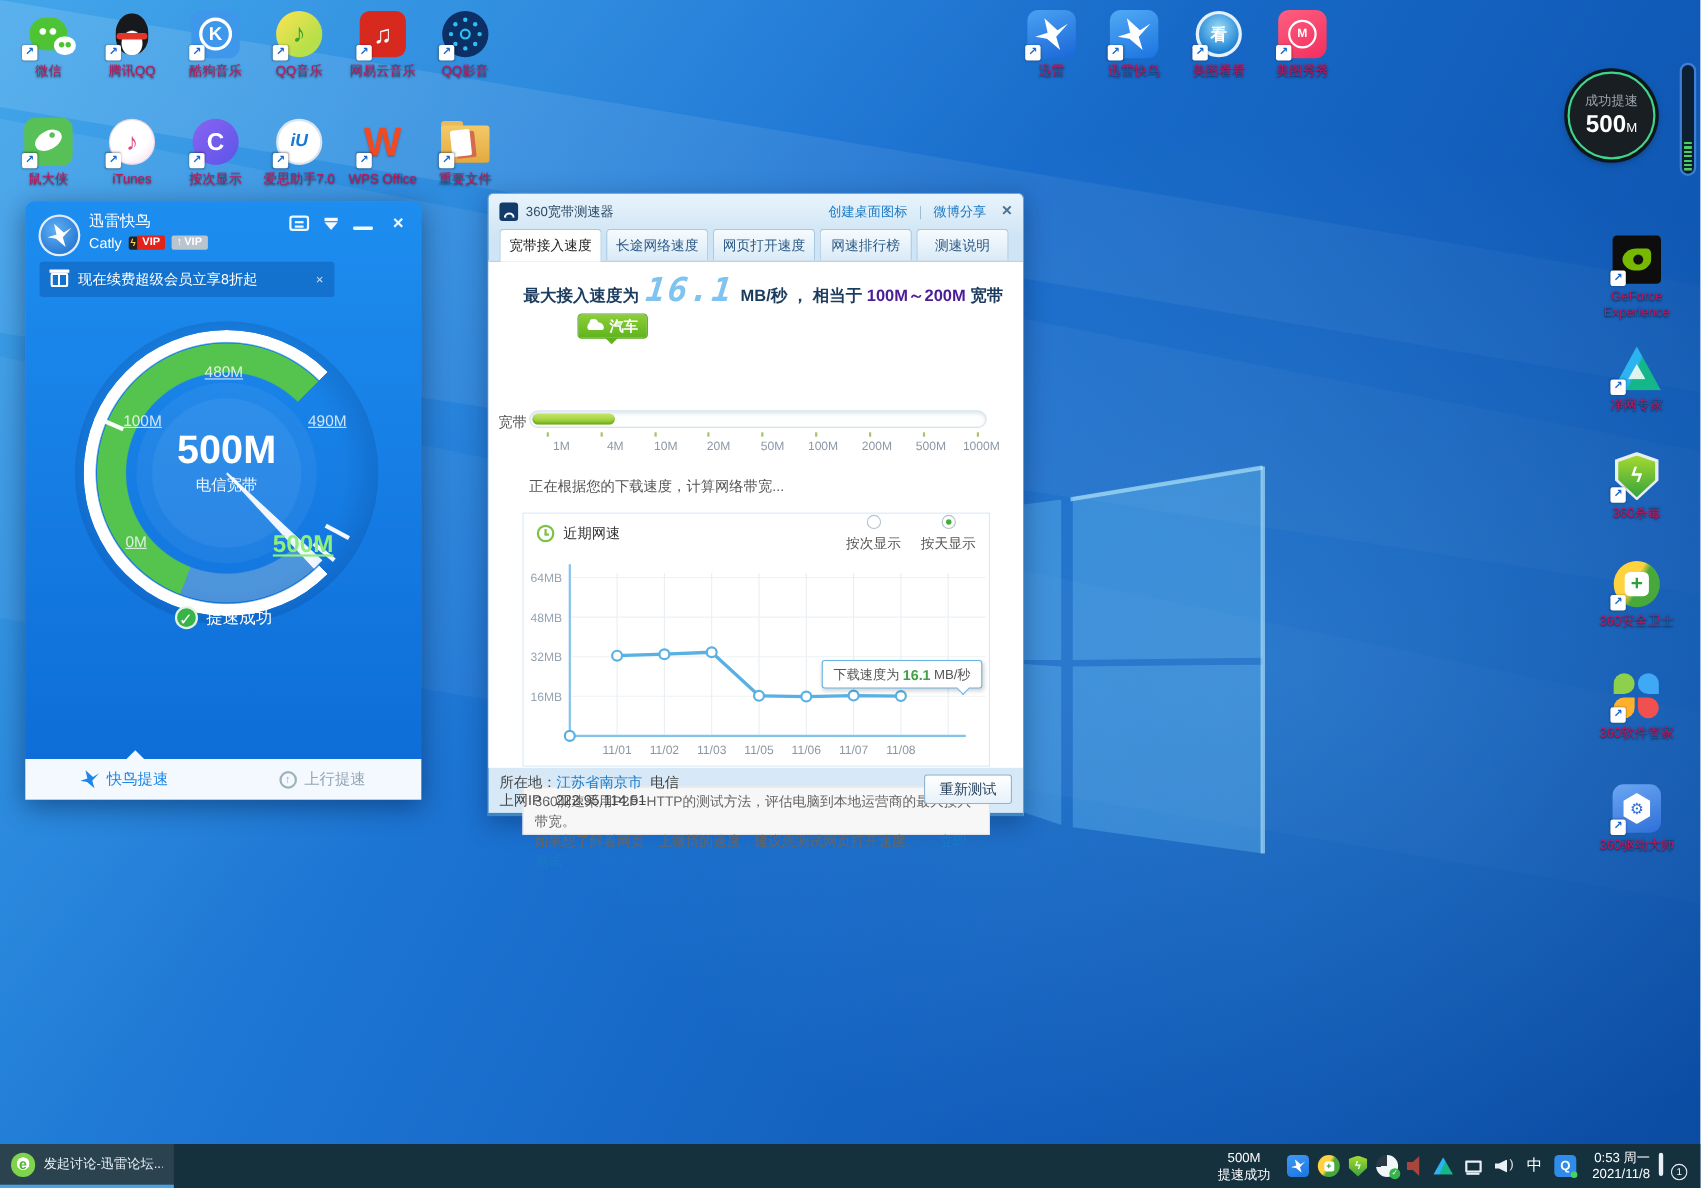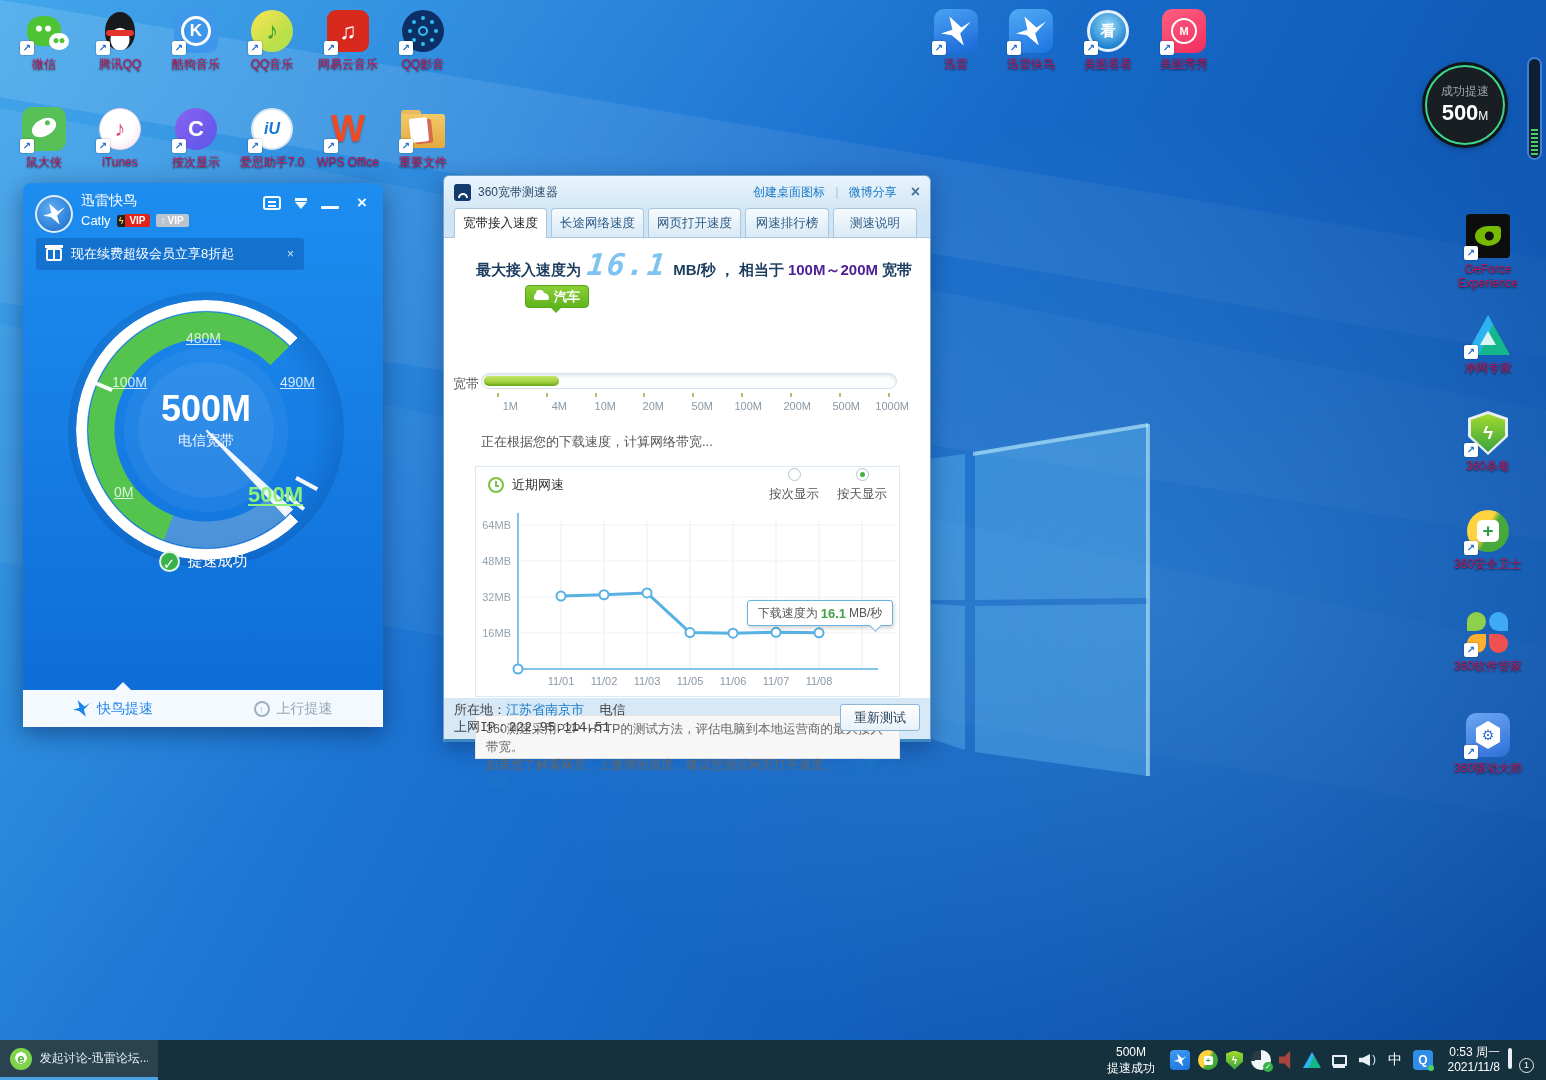--- a/index.html
+++ b/index.html
@@ -171,21 +171,21 @@
   .radios{margin-left:auto;display:flex;gap:18px;font-size:12.5px;color:#555;align-items:center;}
   .radio{display:flex;align-items:center;gap:5px;cursor:pointer;flex-direction:column;}
   .rdot{width:13px;height:13px;border:1px solid #b2c3cf;border-radius:50%;background:#fff;position:relative;}
   .radio.sel .rdot:after{content:"";position:absolute;left:3px;top:3px;width:5px;height:5px;border-radius:50%;background:#3faf3a;}
   .tooltip{position:absolute;left:271px;top:133px;width:146px;height:26px;background:#fff;border:1px solid #66b3e2;border-radius:3px;box-shadow:1px 2px 4px rgba(0,0,0,.18);font-size:12px;color:#555;display:flex;align-items:center;justify-content:center;gap:3px;z-index:3;}
   .tooltip b{color:#43a047;font-size:13px;}
   .tooltip:after{content:"";position:absolute;right:12px;bottom:-5px;width:8px;height:8px;background:#fff;border-right:1px solid #66b3e2;border-bottom:1px solid #66b3e2;transform:rotate(45deg);}
   
   .infobox{position:absolute;left:31px;top:477px;width:425px;height:44px;background:#f7f7f7;border:1px solid #e3e3e3;font-size:12.5px;color:#666;padding:4px 10px;line-height:18px;}
   .infobox .lnk{color:#1a7ac7;cursor:pointer;margin-left:18px;}
-  #st .foot{position:absolute;left:0;top:522px;width:422px;height:42px;padding:4px 10px;font-size:13px;color:#444;line-height:17px;font-family:Liberation Mono, monospace;}
+  #st .foot{position:absolute;left:0;top:522px;width:422px;height:42px;padding:4px 10px;font-size:13px;color:#444;line-height:17px;}
   #st .foot .blue{color:#1a7ac7;}
   .retest{position:absolute;right:10px;top:528px;width:80px;height:27px;background:linear-gradient(#fff,#e7f1fa);border:1px solid #8fb5d2;border-radius:3px;font-size:13px;color:#28425c;cursor:pointer;}
 
   
   #taskbar{left:0;top:1040px;width:1546px;height:40px;background:#16313e;z-index:10;}
   .tk-app{position:absolute;left:0;top:0;width:158px;height:40px;background:rgba(255,255,255,.09);border-bottom:3px solid #4aa3e0;display:flex;align-items:center;gap:8px;padding:0 10px;cursor:pointer;}
   .tk-app .eic{width:22px;height:22px;border-radius:50%;background:radial-gradient(circle at 50% 45%,#fff 34%,#7ed44a 36%);display:flex;align-items:center;justify-content:center;color:#4cb32c;font-size:13px;font-weight:bold;}
   .tk-app .t{font-size:12px;color:#e8f2f8;white-space:nowrap;overflow:hidden;}
   .tk-status{position:absolute;left:1098px;top:4px;width:66px;text-align:center;font-size:12px;color:#fff;line-height:16px;cursor:default;}
   .tray{position:absolute;left:1170px;top:0;height:40px;display:flex;align-items:center;gap:8px;}

